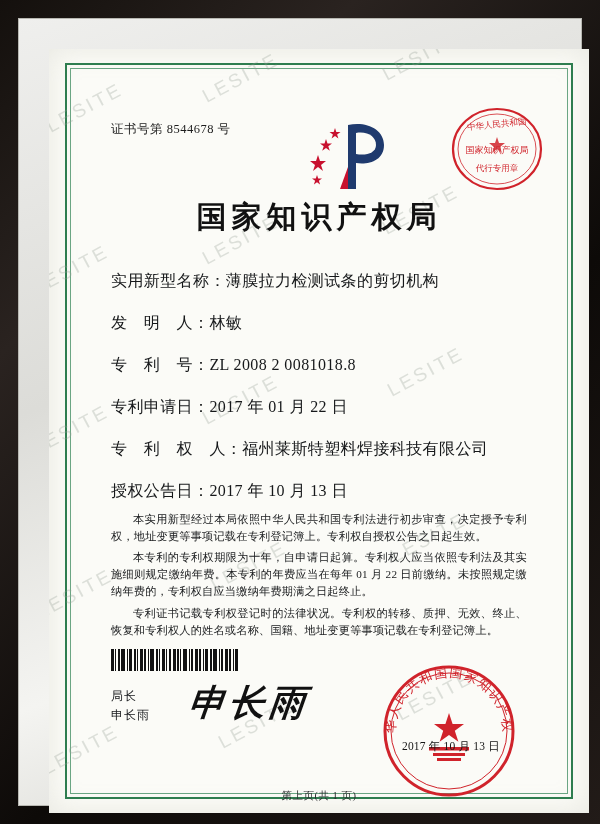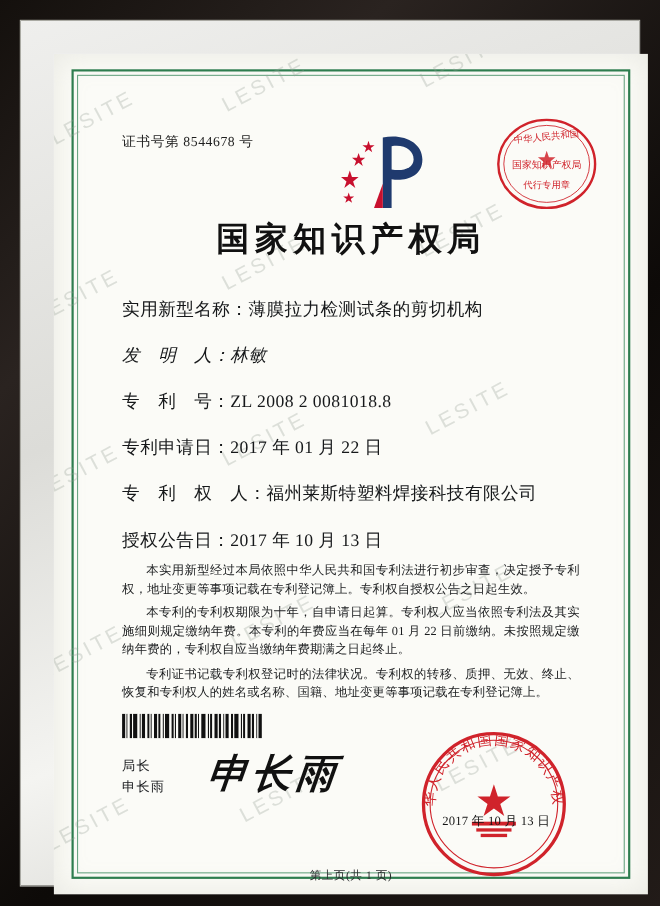--- a/index.html
+++ b/index.html
@@ -105,21 +105,21 @@
     left: 62px;
     font-size: 16px;
     color: #16181a;
     letter-spacing: 0.4px;
     white-space: nowrap;
   }
   .field .lbl { display: inline-block; }
   .field .val { display: inline-block; }
 
   #f-name   { top: 222px; }
-  #f-inv    { top: 264px; font-style: italic; }
+  #f-inv    { top: 264px; }
   #f-patno  { top: 306px; }
   #f-appdate{ top: 348px; }
   #f-owner  { top: 390px; }
   #f-pubdate{ top: 432px; }
 
   
   .para {
     position: absolute;
     left: 62px;
     width: 416px;

